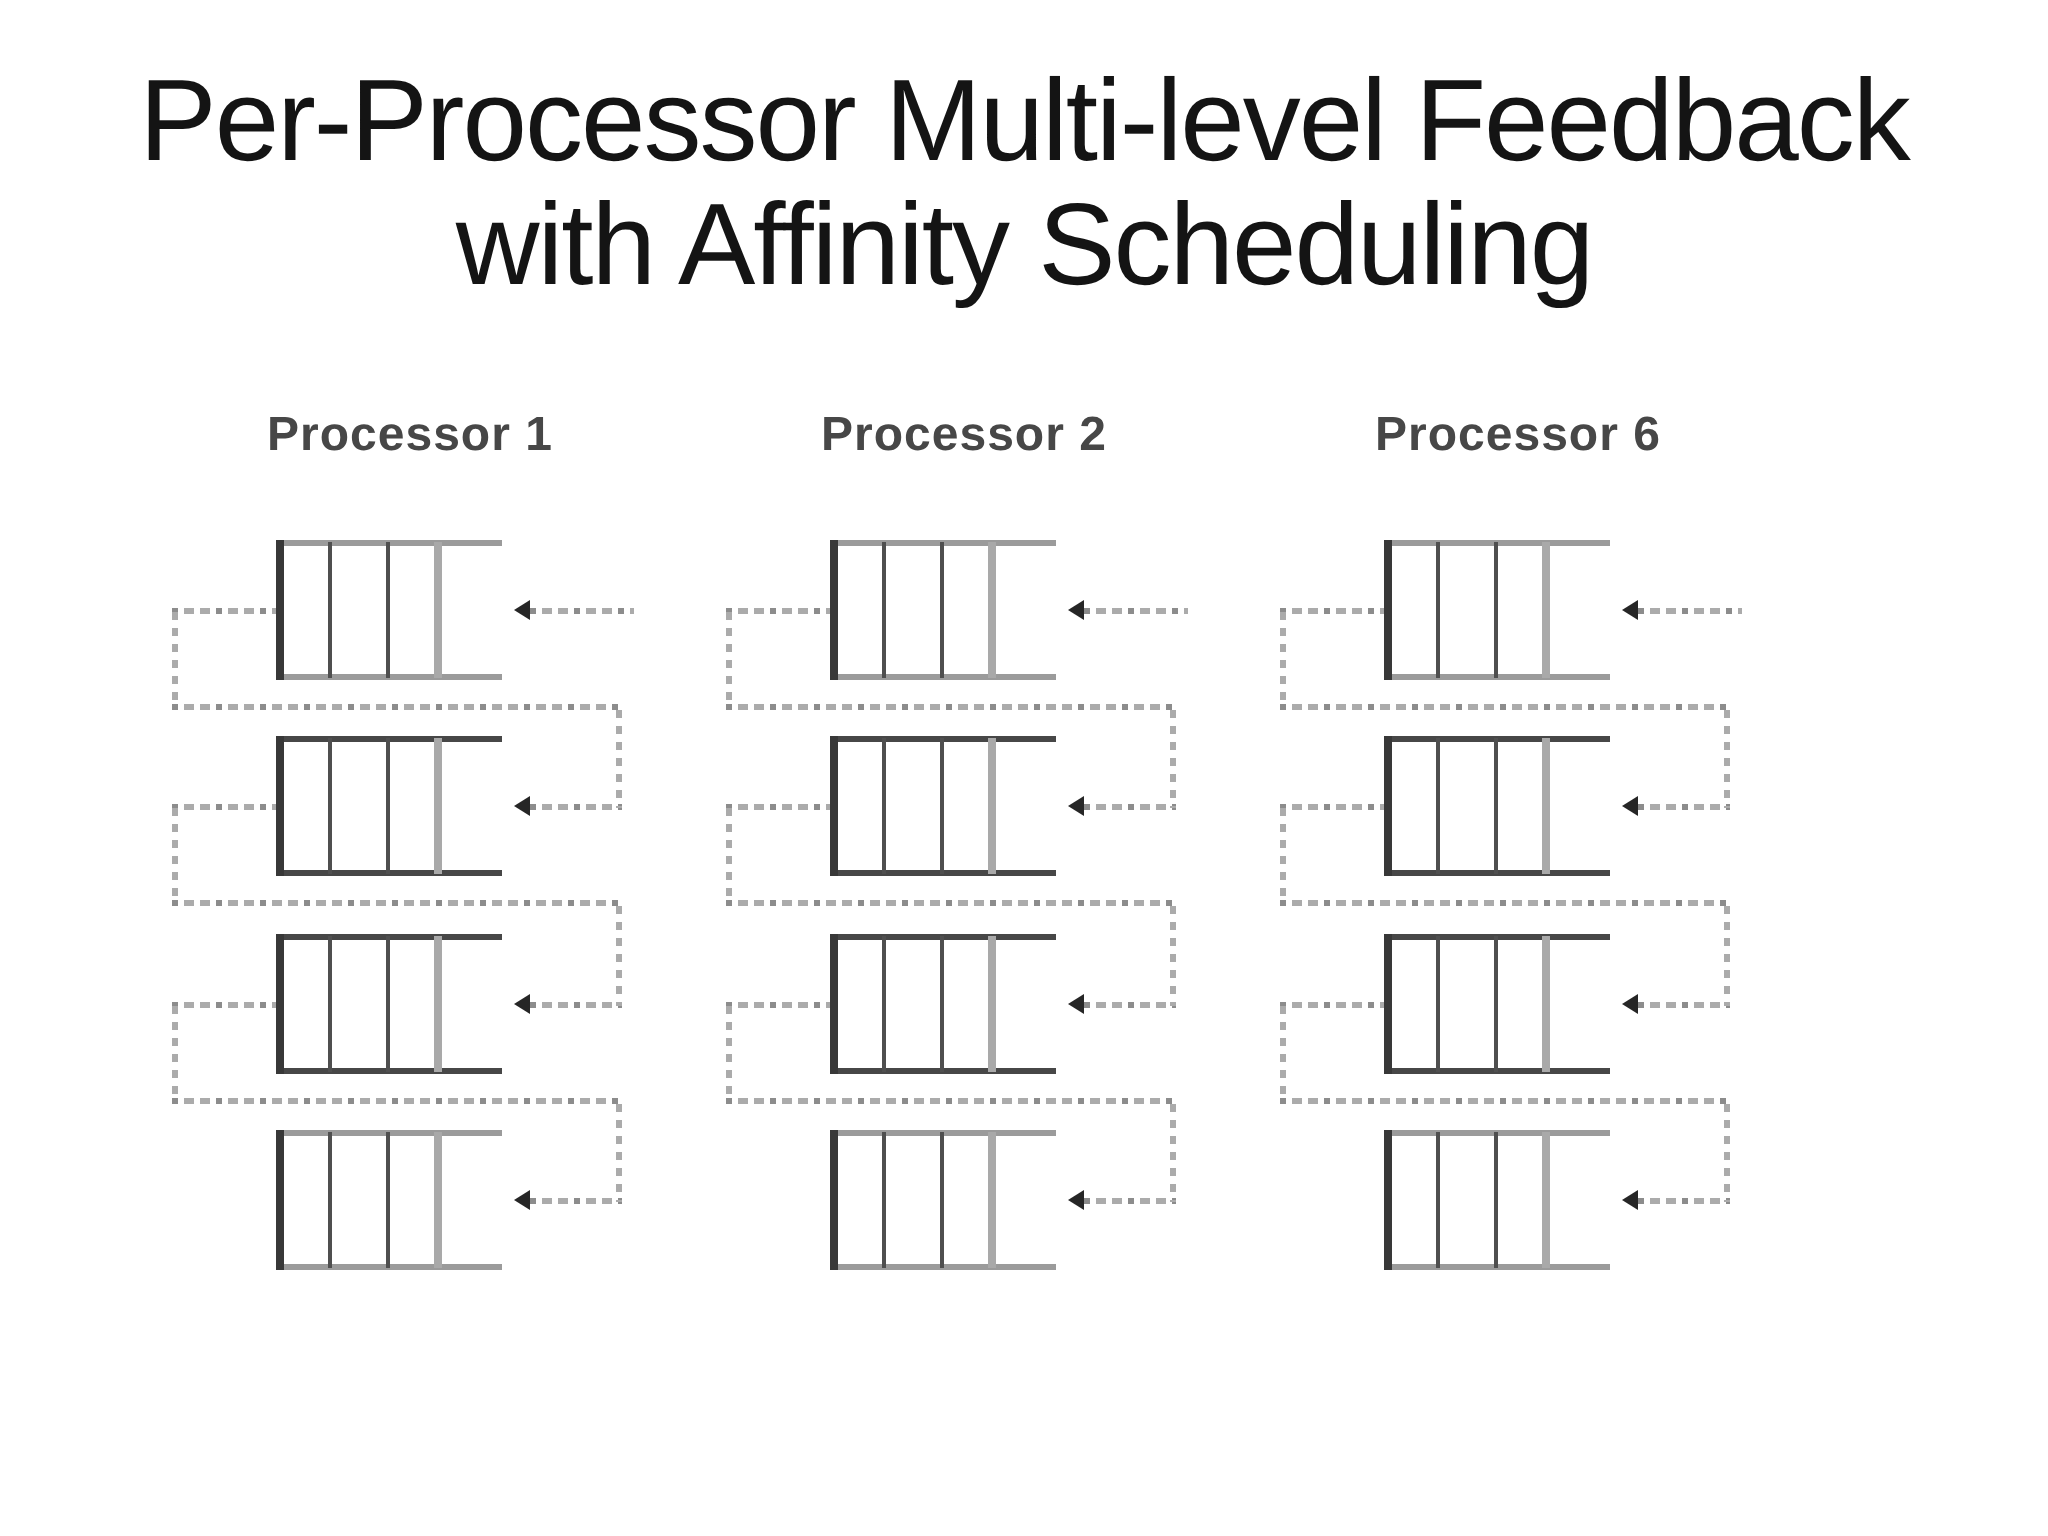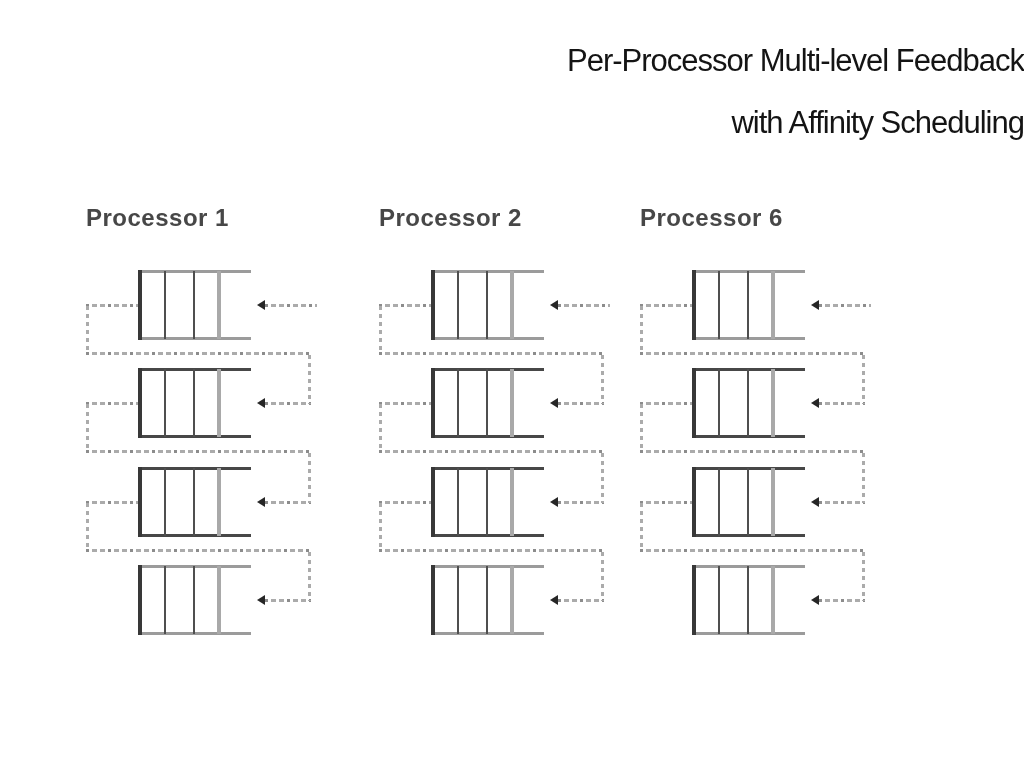--- a/index.html
+++ b/index.html
@@ -3,28 +3,28 @@
 <meta charset="utf-8">
 <style>
   html,body{margin:0;padding:0;background:#888;}
   #slide{
     position:relative; width:1024px; height:768px; background:#ffffff;
     overflow:hidden; font-family:"Liberation Sans", sans-serif;
   }
   
   .title{
     position:absolute; top:30px; left:0; width:100%;
-    text-align:right; color:var(--title-text,#141414);
-    font-size:31px; line-height:62px; font-weight:400; letter-spacing:-1px;
+    text-align:center; color:var(--title-text,#141414);
+    font-size:58px; line-height:62px; font-weight:400; letter-spacing:-1px;
   }
   
   .proc-group{position:absolute; top:200px; width:238px; height:445px;}
-  .proc-group.p0{left:86px;} .proc-group.p1{left:379px;} .proc-group.p2{left:640px;}
+  .proc-group.p0{left:86px;} .proc-group.p1{left:363px;} .proc-group.p2{left:640px;}
   .proc-label{
-    position:absolute; top:4px; left:0; width:100%; 
+    position:absolute; top:4px; left:0; width:100%; text-align:center;
     font-size:24px; font-weight:700; color:var(--label-text,#474747);
     letter-spacing:0.5px;
   }
   
   .queue{position:absolute; left:52px; width:113px; height:70px;}
   .queue.r1{top:70px;} .queue.r2{top:168px;} .queue.r3{top:267px;} .queue.r4{top:365px;}
   .q-top,.q-bottom{position:absolute; left:0; right:0; height:3px;}
   .q-top{top:0;} .q-bottom{bottom:0;}
   .queue.light .q-top,.queue.light .q-bottom{background:var(--queue-outer-light,#9b9b9b);}
   .queue.dark  .q-top,.queue.dark  .q-bottom{background:var(--queue-outer-dark,#474747);}

